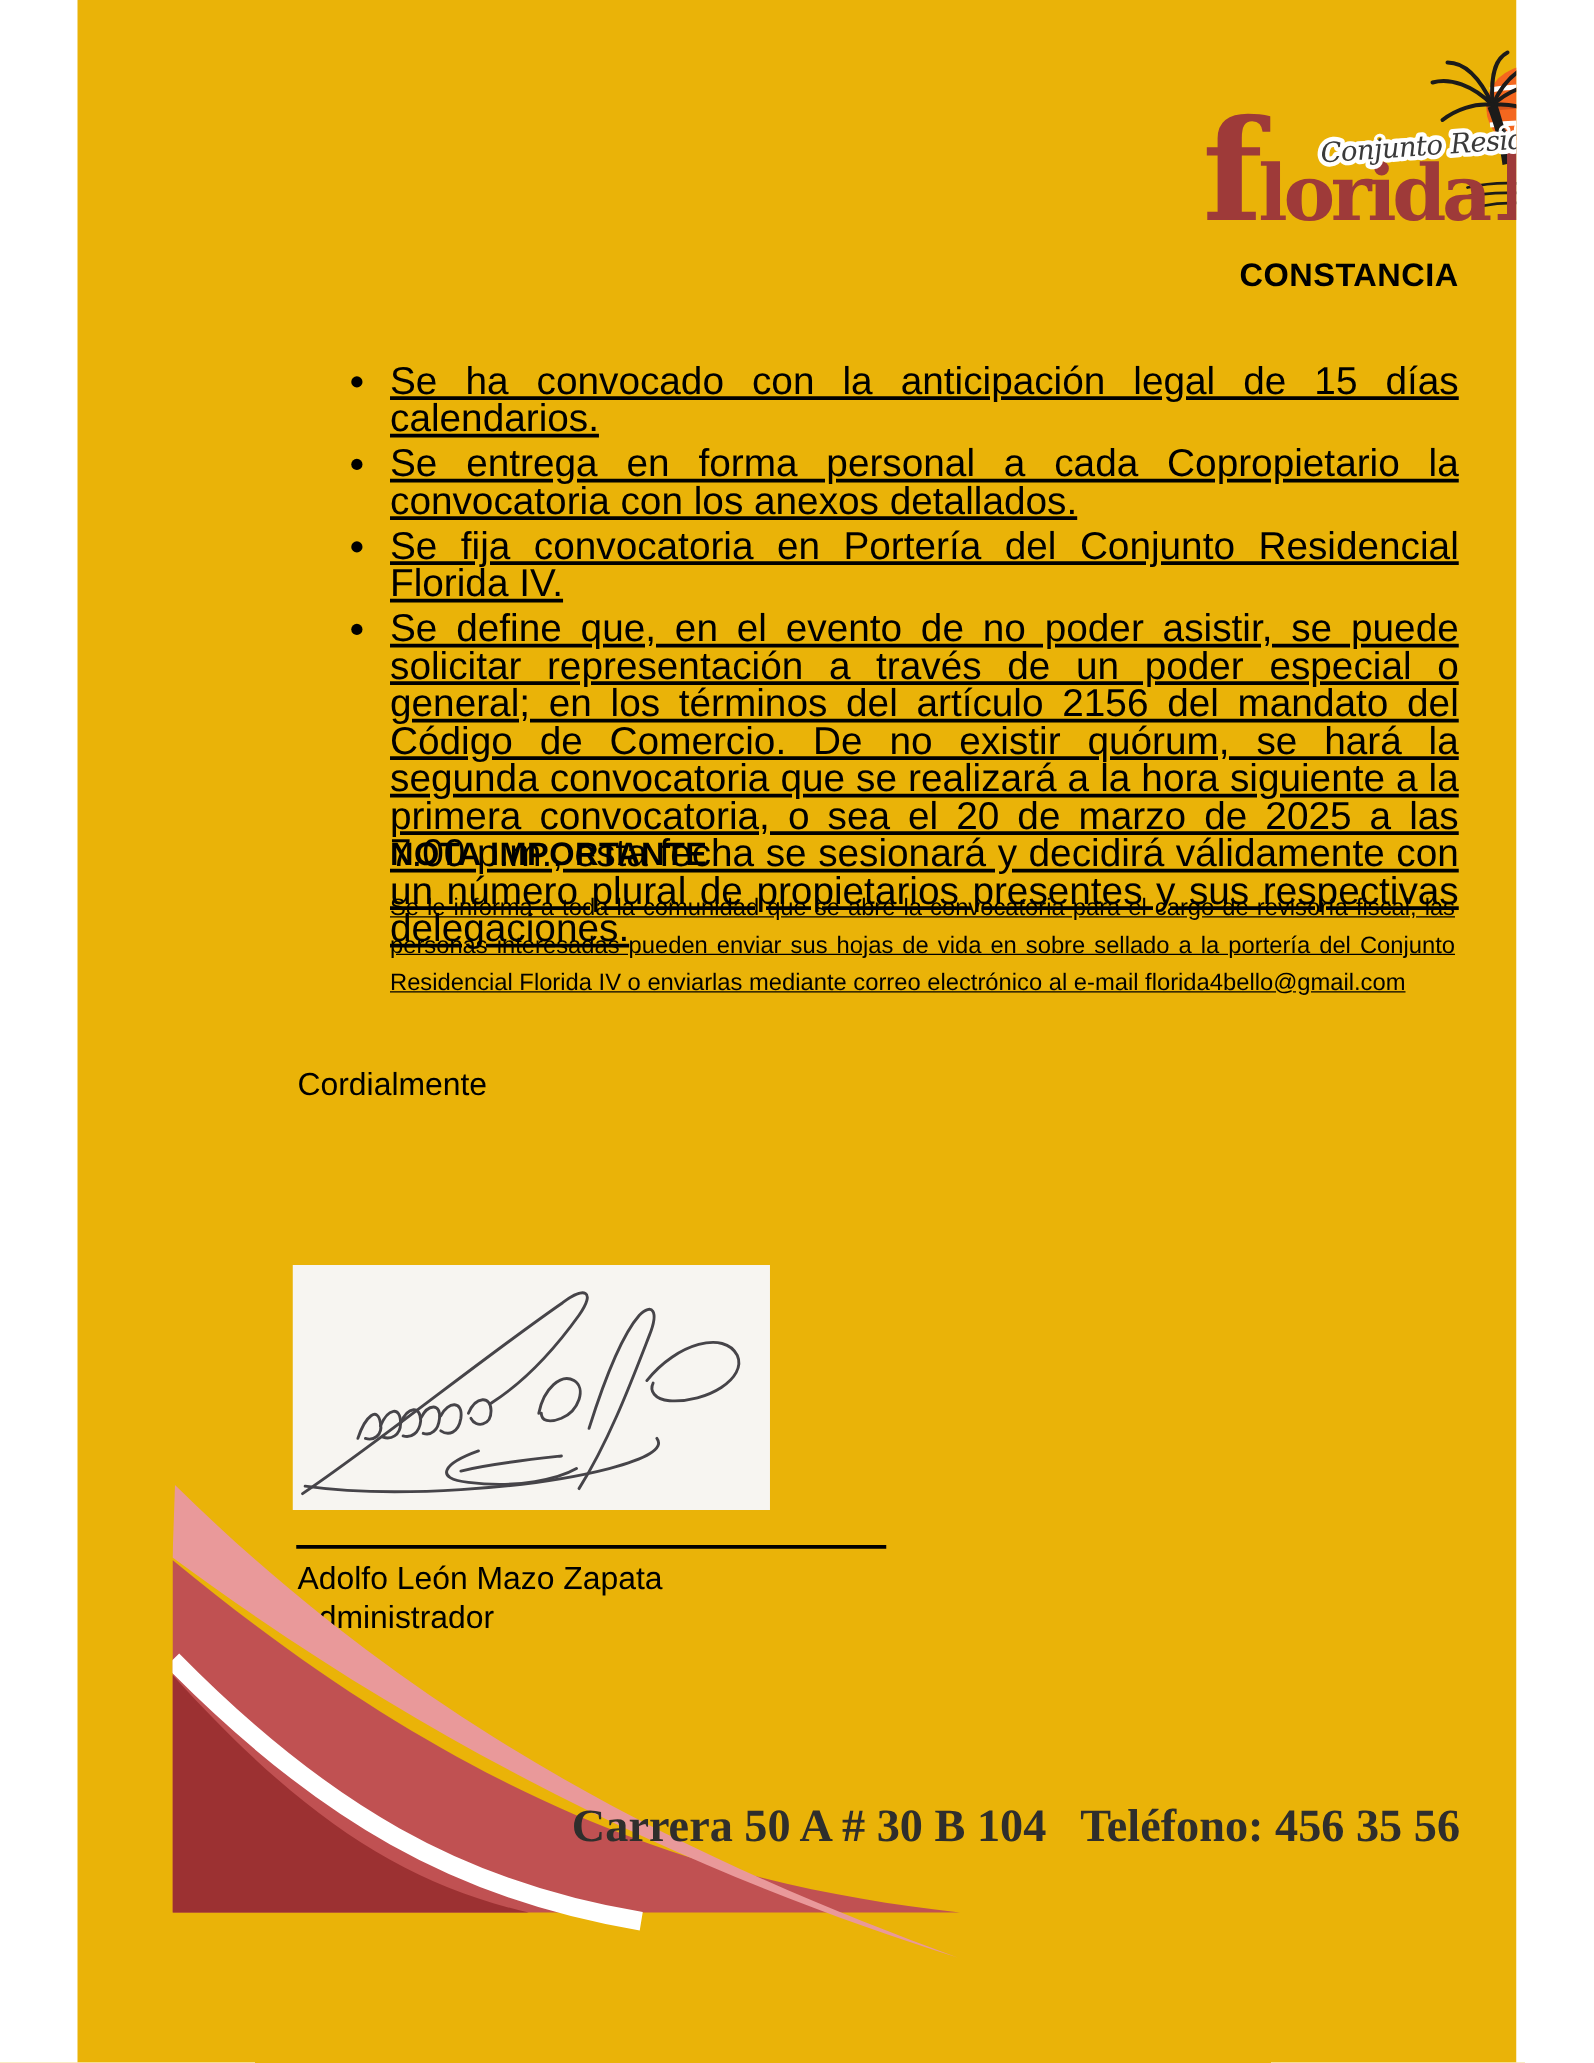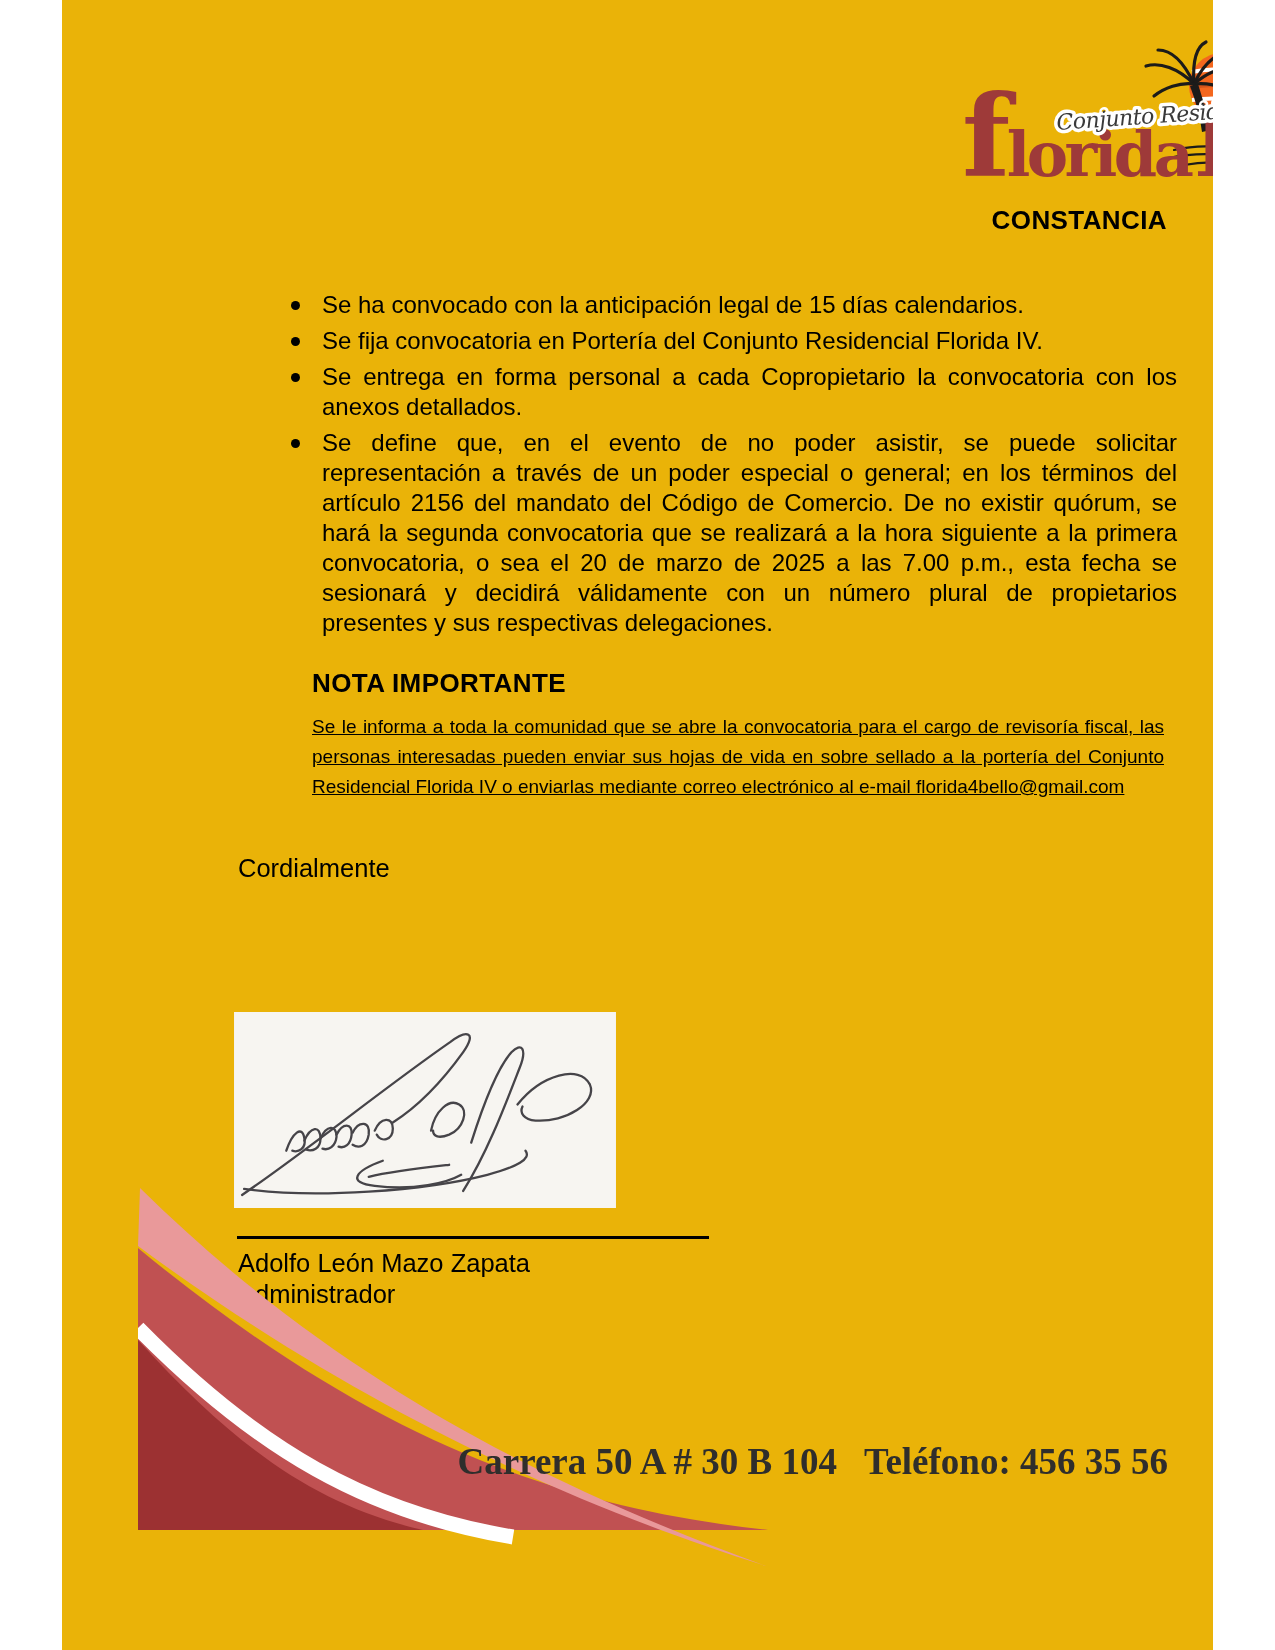--- a/index.html
+++ b/index.html
@@ -9,22 +9,22 @@
     font-family:"Liberation Sans",sans-serif;color:#000;
   }
   
   .logo-svg{position:absolute;left:880px;top:30px;}
   
   .title{
     position:absolute;left:250px;top:205px;width:855px;
     text-align:right;font-size:26px;font-weight:bold;letter-spacing:.4px;
   }
   .bullets{
-    position:absolute;left:225px;top:290px;width:890px;margin:0;padding:0;
-    list-style:none;font-size:24px;line-height:30px;text-align:justify;
+    position:absolute;left:215px;top:290px;width:890px;margin:0;padding:0;
+    list-style:none;font-size:31px;line-height:30px;text-align:justify;text-decoration:underline;
   }
   .bullets li{position:relative;padding-left:35px;margin-bottom:6px;}
   .bullets li::before{
     content:"";position:absolute;left:4px;top:11px;width:9px;height:9px;
     border-radius:50%;background:#000;
   }
   .note-heading{
     position:absolute;left:250px;top:668px;width:855px;
     text-align:left;font-size:26px;font-weight:bold;letter-spacing:.4px;
   }
@@ -81,22 +81,22 @@
       <tspan font-size="112">f</tspan><tspan>lorida</tspan><tspan font-size="80" letter-spacing="0" dx="4">IV</tspan>
     </text>
 
     <text x="115" y="100" transform="rotate(-4 115 100)" font-family="DejaVu Serif, Liberation Serif, serif" font-style="italic" font-size="22" letter-spacing="-0.5" paint-order="stroke" stroke="#ffffff" stroke-width="7" stroke-linejoin="round" fill="#3a3a3a">Conjunto Residencial</text>
   </svg>
 
   <div class="title">CONSTANCIA</div>
 
   <ul class="bullets">
     <li>Se ha convocado con la anticipación legal de 15 días calendarios.</li>
+    <li>Se entrega en forma personal a cada Copropietario la convocatoria con los anexos detallados.</li>
     <li>Se fija convocatoria en Portería del Conjunto Residencial Florida IV.</li>
-    <li>Se entrega en forma personal a cada Copropietario la convocatoria con los anexos detallados.</li>
     <li>Se define que, en el evento de no poder asistir, se puede solicitar representación a través de un poder especial o general; en los términos del artículo 2156 del mandato del Código de Comercio. De no existir quórum, se hará la segunda convocatoria que se realizará a la hora siguiente a la primera convocatoria, o sea el 20 de marzo de 2025 a las 7.00 p.m., esta fecha se sesionará y decidirá válidamente con un número plural de propietarios presentes y sus respectivas delegaciones.</li>
   </ul>
 
   <div class="note-heading">NOTA IMPORTANTE</div>
   <div class="note-body">Se le informa a toda la comunidad que se abre la convocatoria para el cargo de revisoría fiscal, las personas interesadas pueden enviar sus hojas de vida en sobre sellado a la portería del Conjunto Residencial Florida IV o enviarlas mediante correo electrónico al e-mail florida4bello@gmail.com</div>
 
   <div class="closing">Cordialmente</div>
 
   <svg class="sig-img" width="382" height="196" viewBox="0 0 380 195" aria-hidden="true">
     <rect x="0" y="0" width="380" height="195" fill="#f7f5f1"></rect>

